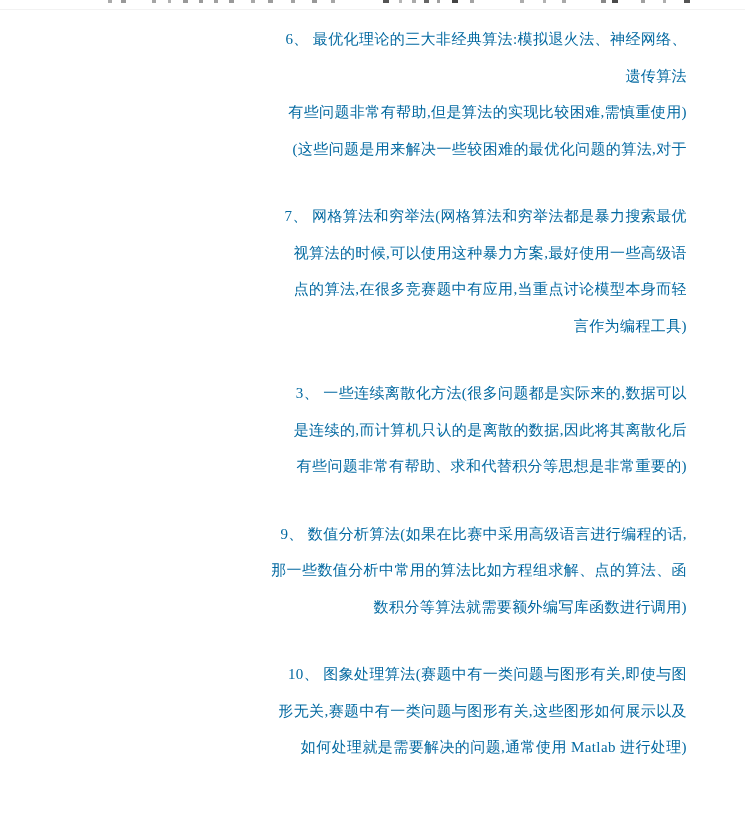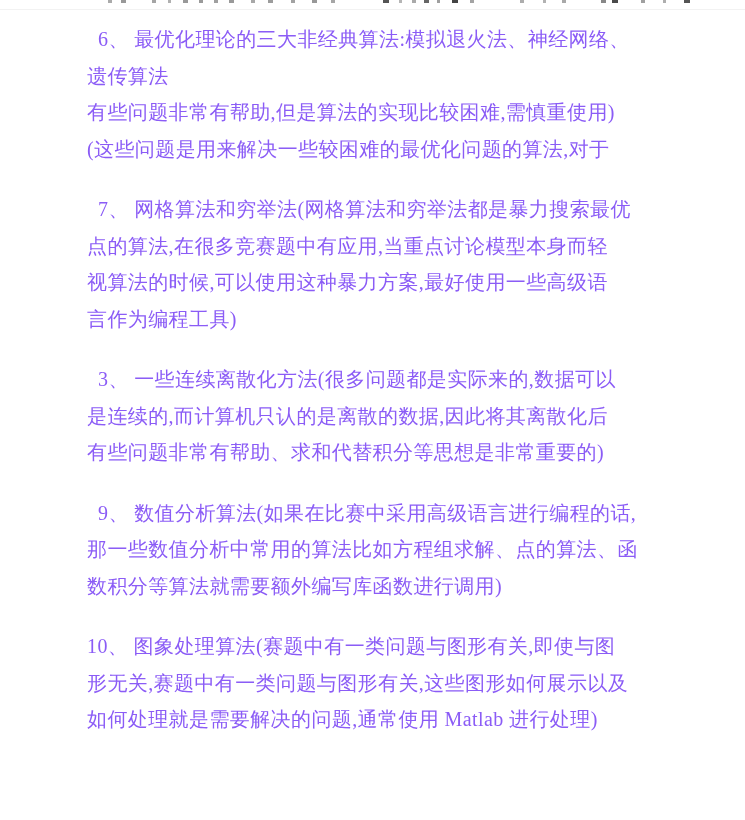--- a/index.html
+++ b/index.html
@@ -33,28 +33,28 @@
     top: 9px; left: 0;
     width: 745px;
     height: 1px;
     background: #f2f2f2;
   }
   .doc {
     position: absolute;
     top: 21px;
     left: 87px;
     width: 600px;
-    color: #8b5cf6;
-    font-size: 20px;
+    color: #0369a1;
+    font-size: 15px;
     line-height: 36.5px;
     letter-spacing: 0.4px;
-    text-align: left;
+    text-align: right;
   }
   .para { margin: 0; }
-  .para.gap { margin-top: 24px; }
+  .para.gap { margin-top: 31px; }
   .line {
     white-space: nowrap;
     height: 36.5px;
   }
   .line.num-indent { text-indent: 11px; }
 </style>
 </head>
 <body>
 
 <div class="page">
@@ -93,22 +93,22 @@
       <div class="para">
         <div class="line num-indent">6、 最优化理论的三大非经典算法:模拟退火法、神经网络、</div>
         <div class="line">遗传算法</div>
       </div>
       <div class="para">
         <div class="line">有些问题非常有帮助,但是算法的实现比较困难,需慎重使用)</div>
         <div class="line">(这些问题是用来解决一些较困难的最优化问题的算法,对于</div>
       </div>
       <div class="para gap">
         <div class="line num-indent">7、 网格算法和穷举法(网格算法和穷举法都是暴力搜索最优</div>
+        <div class="line">视算法的时候,可以使用这种暴力方案,最好使用一些高级语</div>
         <div class="line">点的算法,在很多竞赛题中有应用,当重点讨论模型本身而轻</div>
-        <div class="line">视算法的时候,可以使用这种暴力方案,最好使用一些高级语</div>
         <div class="line">言作为编程工具)</div>
       </div>
       <div class="para gap">
         <div class="line num-indent">3、 一些连续离散化方法(很多问题都是实际来的,数据可以</div>
         <div class="line">是连续的,而计算机只认的是离散的数据,因此将其离散化后</div>
         <div class="line">有些问题非常有帮助、求和代替积分等思想是非常重要的)</div>
       </div>
       <div class="para gap">
         <div class="line num-indent">9、 数值分析算法(如果在比赛中采用高级语言进行编程的话,</div>
         <div class="line">那一些数值分析中常用的算法比如方程组求解、点的算法、函</div>

